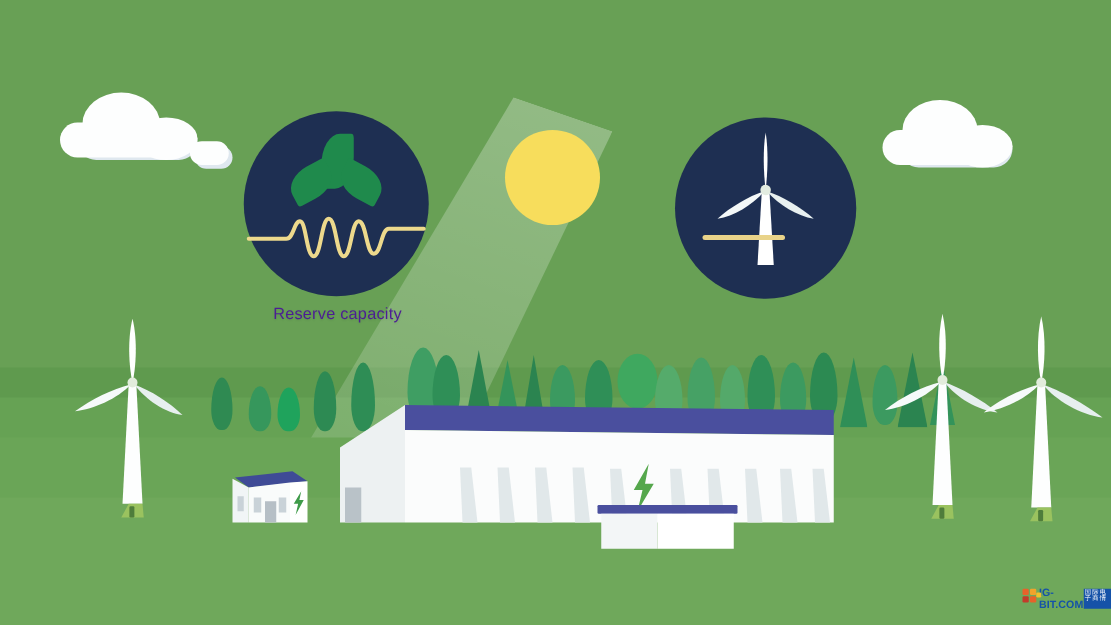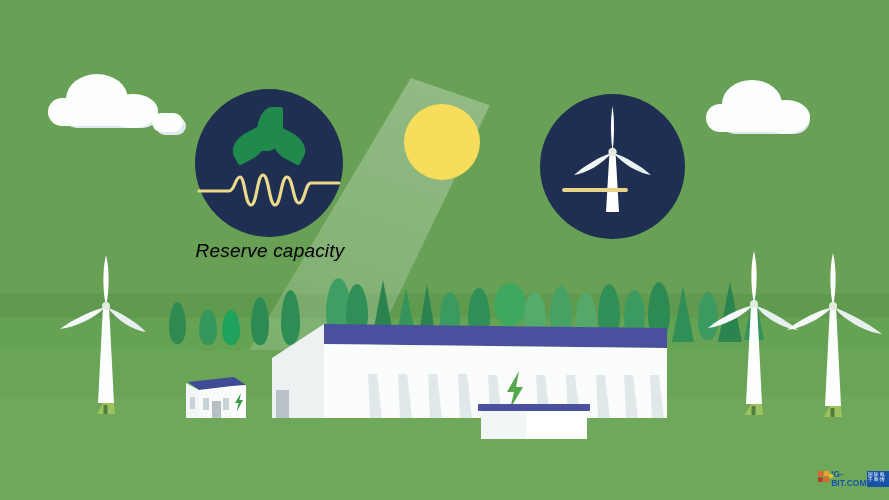--- a/index.html
+++ b/index.html
@@ -61,22 +61,22 @@
   
   .house{position:absolute;}
 
   
   .annex-roof{position:absolute;background:#4a4f9e;border-radius:1px;}
   .annex-wall{position:absolute;background:#f3f6f7;}
   .annex-wall2{position:absolute;background:#ffffff;}
 
   
   .label{
-    position:absolute;color:#000000;font-style:italic;
-    font-size:19px;line-height:25px;text-align:center;white-space:pre-line;
+    position:absolute;color:#4c1d95;
+    font-size:13px;line-height:25px;text-align:center;white-space:pre-line;
     text-shadow:0 1px 2px rgba(0,0,0,.10);letter-spacing:.2px;
   }
 
   
   .wm{position:absolute;left:818px;top:470px;display:flex;align-items:center;gap:3px;}
   .wm .mark{width:15px;height:15px;position:relative;}
   .wm .mark span{position:absolute;width:5px;height:5px;border-radius:1px;}
   .wm .txt{display:flex;flex-direction:row;line-height:1;}
   .wm .t1{font-size:8.5px;font-weight:bold;color:#1552a8;letter-spacing:.1px;}
   .wm .t2{font-size:5px;color:#ffffff;background:#1552a8;letter-spacing:1px;

